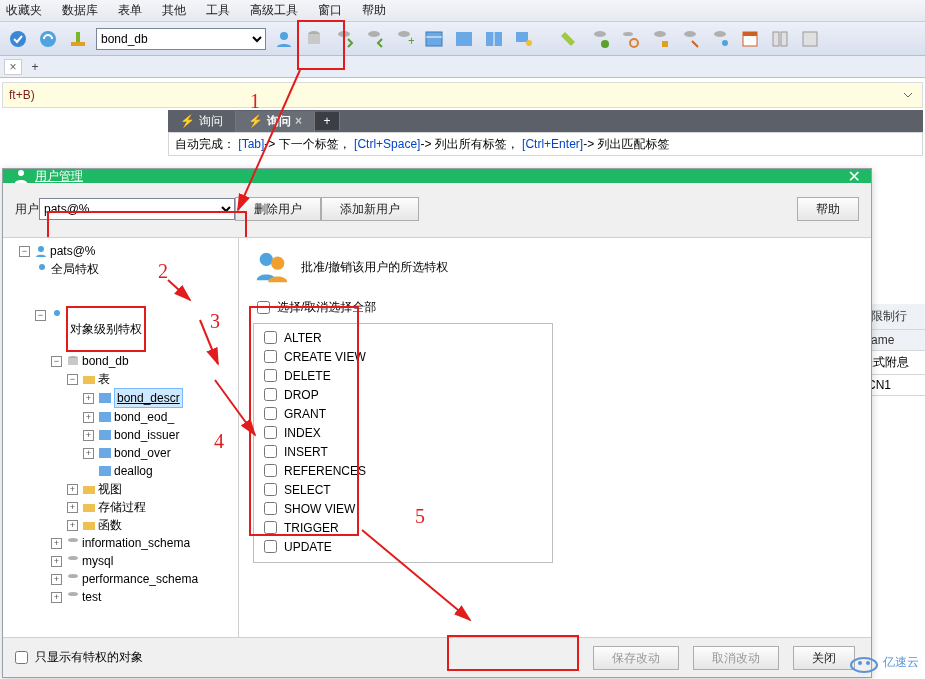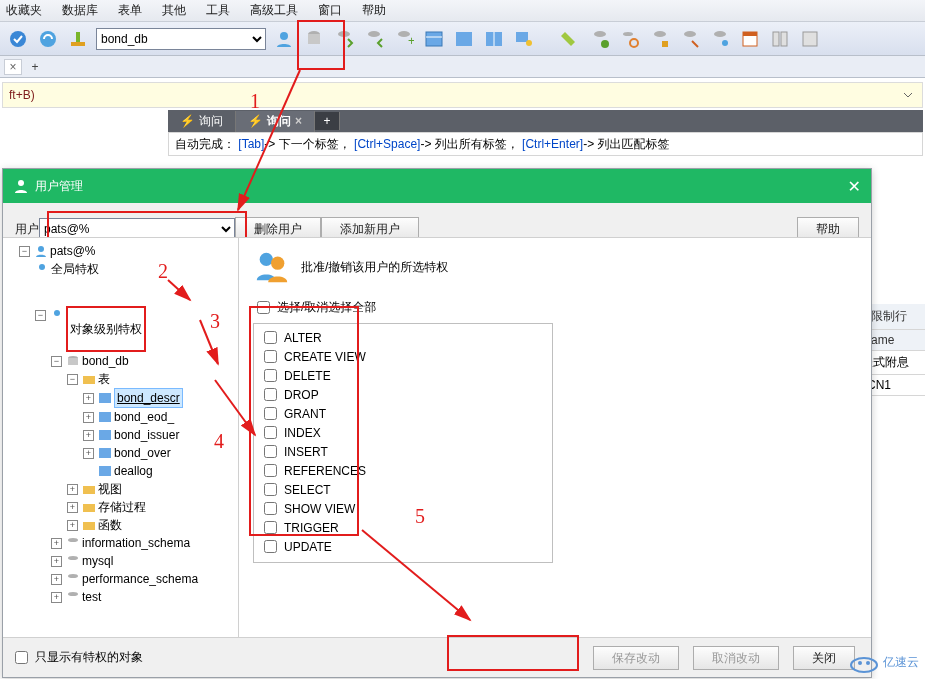--- a/index.html
+++ b/index.html
@@ -24,21 +24,21 @@
 .qtab { background:#5c6068; color:#fff; padding:2px 12px; border-right:1px solid #777; display:flex; align-items:center; gap:4px; }
 .qtab.active { background:#696d76; }
 .qtab .closex { color:#ccc; font-weight:bold; }
 .qtab.add { background:#3b3e44; width:22px; justify-content:center; }
 
 .autocomplete { position:absolute; left:168px; top:132px; right:2px; height:24px; background:#fff; border:1px solid #d6d6d6; padding:3px 6px; color:#000; }
 .autocomplete .kb { color:#0046c8; }
 
 
 .dialog { position:absolute; left:2px; top:168px; width:870px; height:510px; background:#f0f0f0; border:1px solid #9aa0a8; box-shadow:0 2px 8px rgba(0,0,0,.2); }
-.titlebar { background:#1fb864; height:34px; color:#fff; display:flex; align-items:center; padding:0 10px; }
+.titlebar { background:#1fb864; height:14px; color:#fff; display:flex; align-items:center; padding:0 10px;text-decoration:underline; }
 .titlebar .close { margin-left:auto; font-size:16px; }
 
 .userrow { display:flex; align-items:center; padding:14px 12px 10px 12px; }
 .userrow label { color:#222; }
 .usersel { width:196px; height:22px; border:1px solid #7a8599; background:#fff; }
 .btn { background:linear-gradient(#fdfdfd,#e6e6e6); border:1px solid #adadad; padding:3px 18px; height:24px; color:#222; }
 
 .dlgbody { display:flex; position:absolute; top:68px; bottom:40px; left:0; right:0; border-top:1px solid #d0d0d0; }
 .tree { width:236px; background:#fff; border-right:1px solid #d0d0d0; overflow:hidden; padding:4px 0; position:relative; }
 .tree ul { list-style:none; margin:0; padding-left:16px; }

